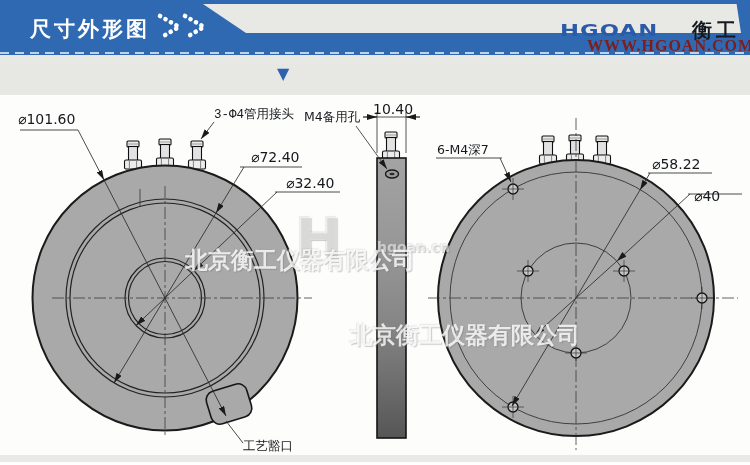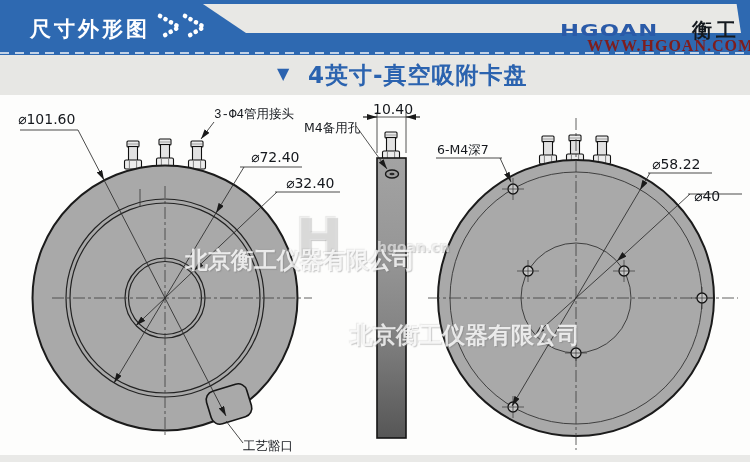--- a/index.html
+++ b/index.html
@@ -45,21 +45,20 @@
       </g>
     </svg>
     <span class="hdr-title">尺寸外形图</span>
     <span class="brand">HGOAN</span>
     <span class="brand-cn">衡工</span>
     <span class="website">WWW.HGOAN.COM</span>
   </div>
 
   <div id="subbar">
     <span class="sub-marker">▼</span>
-    <span class="sub-title">4英寸-真空吸附卡盘</span>
   </div>
 
   <div id="draw">
     <svg width="750" height="360" viewBox="0 95 750 360">
       <defs>
         <marker id="arr" viewBox="0 0 10 6" refX="10" refY="3" markerWidth="10" markerHeight="6" orient="auto" markerUnits="userSpaceOnUse">
           <path d="M0,0 L10,3 L0,6 z" fill="#1a1a1a"></path>
         </marker>
         <linearGradient id="gradSide" x1="0" y1="0" x2="0" y2="1">
           <stop offset="0" stop-color="#a3a3a3"></stop>
@@ -174,21 +173,21 @@
 
   <div class="wm wm-h" style="left:295px;top:205px;">H</div>
   <div class="wm wm-site" style="left:377px;top:239px;">hgoan.cn</div>
   <div class="wm wm-row" style="left:185px;top:245px;">北京衡工仪器有限公司</div>
   <div class="wm wm-row" style="left:350px;top:320px;">北京衡工仪器有限公司</div>
 
   <span class="dim" style="left:18px;top:111px;font-size:14px;">⌀101.60</span>
   <span class="dim" style="left:251px;top:149px;">⌀72.40</span>
   <span class="dim" style="left:286px;top:175px;">⌀32.40</span>
   <span class="dim cn" style="left:214px;top:106px;font-family:Liberation Mono, monospace;">3-Φ4管用接头</span>
-  <span class="dim cn" style="left:304px;top:120px;">M4备用孔</span>
+  <span class="dim cn" style="left:304px;top:109px;">M4备用孔</span>
   <span class="dim" style="left:373px;top:101px;">10.40</span>
   <span class="dim cn" style="left:437px;top:142px;">6-M4深7</span>
   <span class="dim" style="left:652px;top:156px;">⌀58.22</span>
   <span class="dim" style="left:694px;top:177px;margin-top:11px;">⌀40</span>
   <span class="dim cn" style="left:243px;top:438px;">工艺豁口</span>
 
   <div id="bottomstrip"></div>
 </div>
 
 </body></html>

